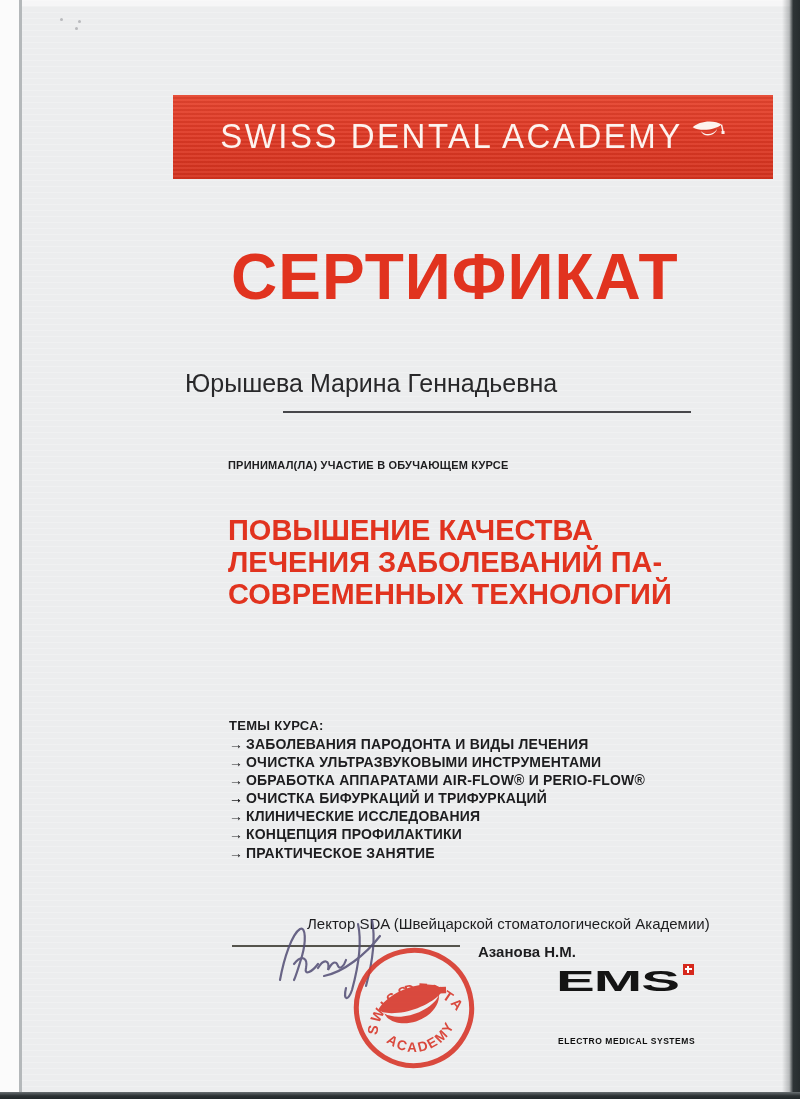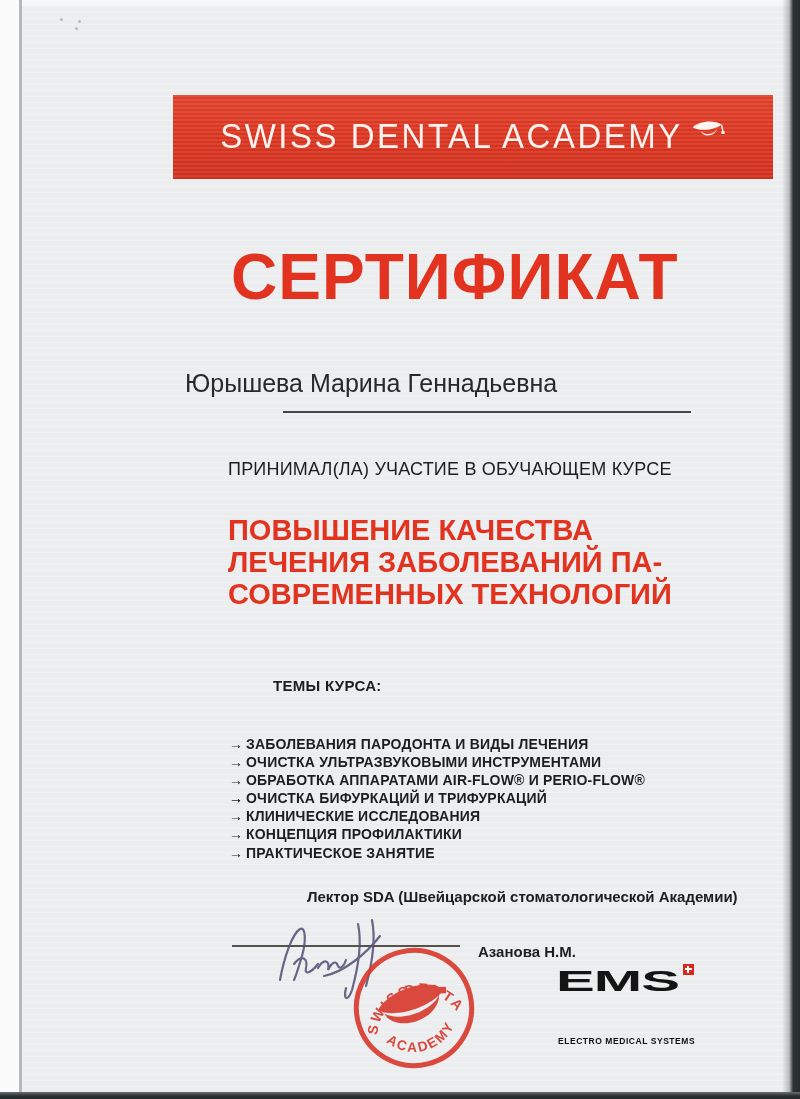--- a/index.html
+++ b/index.html
@@ -48,40 +48,40 @@
     color:var(--accent-red,#e1331f);font-size:64px;font-weight:bold;letter-spacing:1px;white-space:nowrap;
   }
   .recipient{
     position:absolute;left:185px;right:0;top:369px;text-align:left;
     color:#28282a;font-size:25px;
   }
   .name-underline{position:absolute;left:283px;top:411px;width:408px;height:2px;background:#46464a;}
 
   .statement{
     position:absolute;left:228px;top:459px;
-    color:var(--ink,#1d1d1f);font-size:18px;font-weight:normal;letter-spacing:.2px;
+    color:var(--ink,#1d1d1f);font-size:11px;font-weight:bold;letter-spacing:.2px;
   }
   .course-title{
     position:absolute;left:228px;top:514px;
     color:var(--accent-red,#e1331f);font-size:29px;font-weight:bold;line-height:32px;white-space:nowrap;
   }
   .topics-heading{
-    position:absolute;left:229px;top:677px;
-    color:var(--ink,#1d1d1f);font-size:15px;font-weight:bold;letter-spacing:.3px;margin-left:44px;
+    position:absolute;left:229px;top:718px;
+    color:var(--ink,#1d1d1f);font-size:13px;font-weight:bold;letter-spacing:.3px;
   }
   .topics{
     position:absolute;left:229px;top:735px;width:436px;
     color:var(--ink,#1d1d1f);font-size:14px;font-weight:bold;line-height:18.1px;letter-spacing:.2px;
   }
   .topic{position:relative;padding-left:17px;}
   .topic .arrow{position:absolute;left:0;top:0;font-weight:bold;}
 
   .lecturer{
-    position:absolute;left:307px;top:888px;
-    color:var(--ink,#1d1d1f);font-size:15px;font-weight:bold;
+    position:absolute;left:307px;top:915px;
+    color:var(--ink,#1d1d1f);font-size:15px;font-weight:normal;
   }
   .sig-line{position:absolute;left:232px;top:945px;width:228px;height:2px;background:#55544c;z-index:1;}
   .lecturer-name{
     position:absolute;left:478px;top:943px;
     color:var(--ink,#1d1d1f);font-size:15px;font-weight:bold;z-index:1;
   }
   .signature{position:absolute;left:272px;top:914px;z-index:2;}
   .stamp{position:absolute;left:350px;top:944px;z-index:3;transform:rotate(-14deg);opacity:.9;}
 
   .ems{position:absolute;left:556px;top:966px;width:150px;height:48px;}

